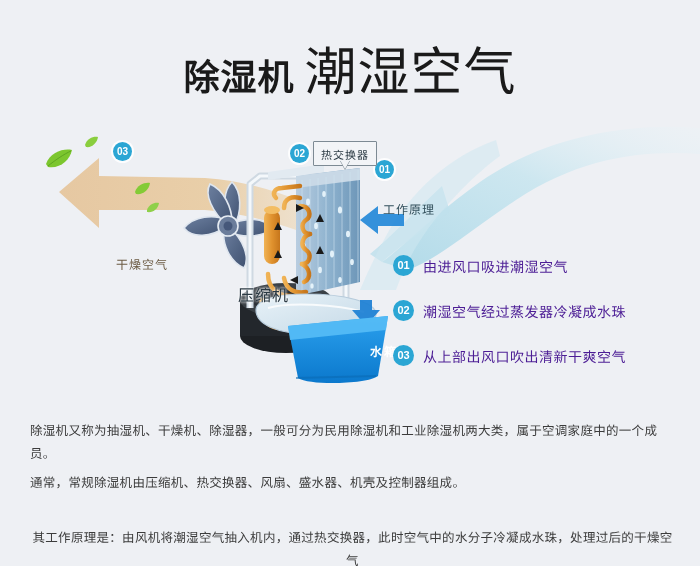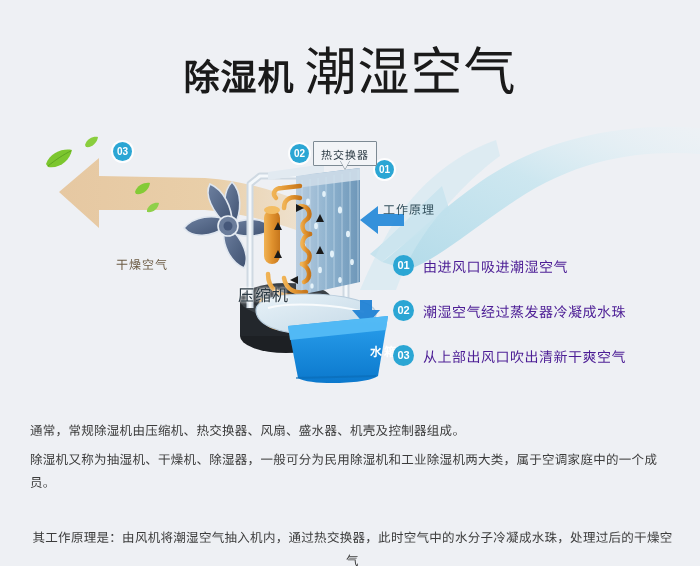--- a/index.html
+++ b/index.html
@@ -296,19 +296,19 @@
       <div class="step-num">02</div>
       <div class="step-txt">潮湿空气经过蒸发器冷凝成水珠</div>
     </div>
     <div class="step">
       <div class="step-num">03</div>
       <div class="step-txt">从上部出风口吹出清新干爽空气</div>
     </div>
   </div>
 
   <div class="copy">
+    <p>除湿机又称为抽湿机、干燥机、除湿器，一般可分为民用除湿机和工业除湿机两大类，属于空调家庭中的一个成员。</p>
     <p>通常，常规除湿机由压缩机、热交换器、风扇、盛水器、机壳及控制器组成。</p>
-    <p>除湿机又称为抽湿机、干燥机、除湿器，一般可分为民用除湿机和工业除湿机两大类，属于空调家庭中的一个成员。</p>
     <p class="gap">其工作原理是：由风机将潮湿空气抽入机内，通过热交换器，此时空气中的水分子冷凝成水珠，处理过后的干燥空气</p>
     <p>排出机外，如此循环使室内湿度保持在适宜的相对湿度。</p>
   </div>
 
 </div>
 
 </body></html>

